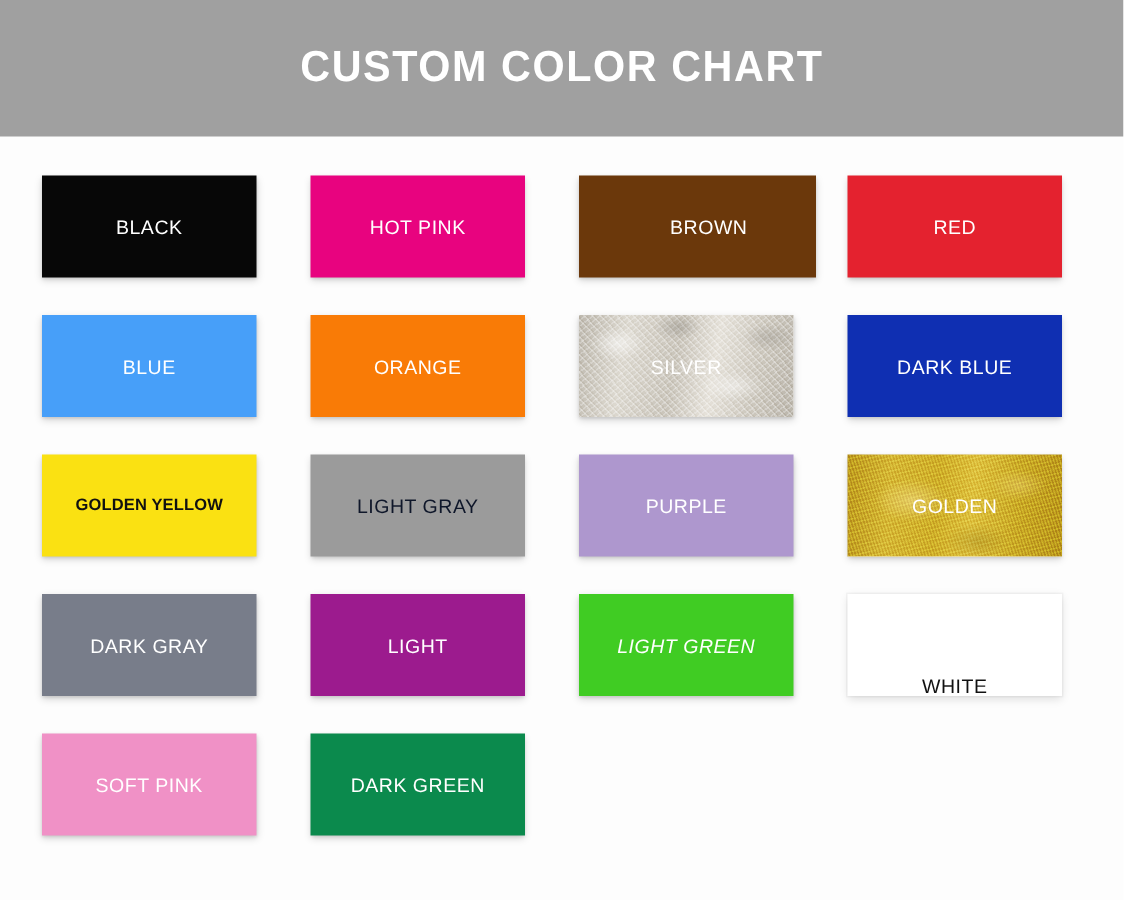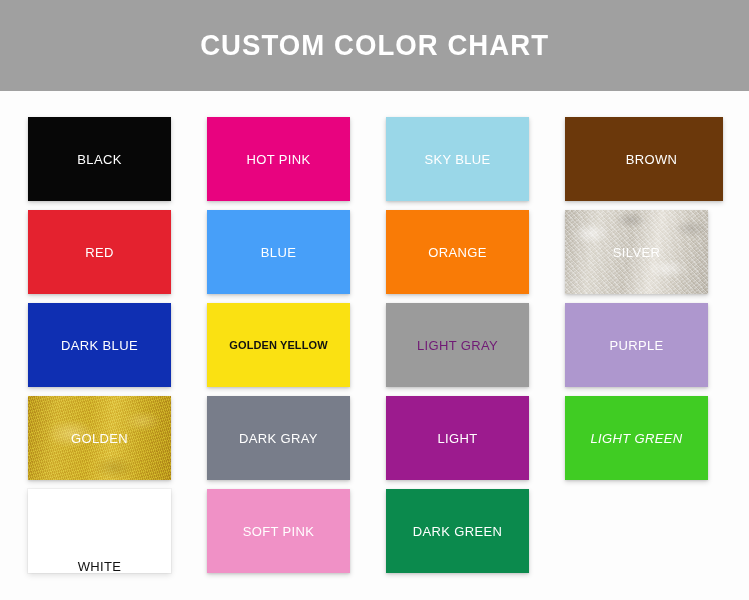--- a/index.html
+++ b/index.html
@@ -53,21 +53,21 @@
     display: grid;
     grid-template-columns: repeat(4, 143px);
     grid-template-rows: repeat(5, 68px);
     column-gap: 36px;
     row-gap: 25px;
   }
 
   .swatch {
     position: relative;
     width: 143px;
-    height: 84px;
+    height: 68px;
     display: flex;
     align-items: center;
     justify-content: center;
     box-shadow: 0 2px 5px rgba(0,0,0,0.17), 0 1px 2px rgba(0,0,0,0.10);
     overflow: hidden;
   }
   .swatch-label {
     position: relative;
     z-index: 3;
     font-family: "Liberation Sans", sans-serif;
@@ -157,23 +157,20 @@
     <div class="header-title" style="color: rgb(255, 255, 255);">CUSTOM COLOR CHART</div>
   </div>
 
   <div class="grid">
       <div class="swatch" style="background: rgb(7, 7, 7);">
         <span class="swatch-label" style="color: rgb(255, 255, 255);">BLACK</span>
       </div>
       <div class="swatch" style="background: rgb(232, 3, 127);">
         <span class="swatch-label" style="color: rgb(255, 255, 255);">HOT PINK</span>
       </div>
-      <div class="swatch" style="background: rgb(154, 215, 232);">
-        <span class="swatch-label" style="color: rgb(255, 255, 255);">SKY BLUE</span>
-      </div>
       <div class="swatch" style="background: rgb(107, 56, 11); padding-left: 15px;">
         <span class="swatch-label" style="color: rgb(255, 255, 255);">BROWN</span>
       </div>
       <div class="swatch" style="background: rgb(228, 34, 47);">
         <span class="swatch-label" style="color: rgb(255, 255, 255);">RED</span>
       </div>
       <div class="swatch" style="background: rgb(71, 159, 249);">
         <span class="swatch-label" style="color: rgb(255, 255, 255);">BLUE</span>
       </div>
       <div class="swatch" style="background: rgb(249, 123, 6);">
@@ -182,21 +179,21 @@
       <div class="swatch tex-silver">
         <span class="swatch-label" style="color: rgb(255, 255, 255);">SILVER</span>
       </div>
       <div class="swatch" style="background: rgb(15, 47, 178);">
         <span class="swatch-label" style="color: rgb(255, 255, 255);">DARK BLUE</span>
       </div>
       <div class="swatch small-label" style="background: rgb(250, 225, 18);">
         <span class="swatch-label" style="color: rgb(17, 17, 17);">GOLDEN YELLOW</span>
       </div>
       <div class="swatch" style="background: rgb(155, 155, 155);">
-        <span class="swatch-label" style="color: #701a75;">LIGHT GRAY</span>
+        <span class="swatch-label" style="color: #0f172a;">LIGHT GRAY</span>
       </div>
       <div class="swatch" style="background: rgb(174, 151, 206);">
         <span class="swatch-label" style="color: rgb(255, 255, 255);">PURPLE</span>
       </div>
       <div class="swatch tex-gold">
         <span class="swatch-label" style="color: rgb(255, 255, 255);">GOLDEN</span>
       </div>
       <div class="swatch" style="background: rgb(120, 125, 138);">
         <span class="swatch-label" style="color: rgb(255, 255, 255);">DARK GRAY</span>
       </div>

